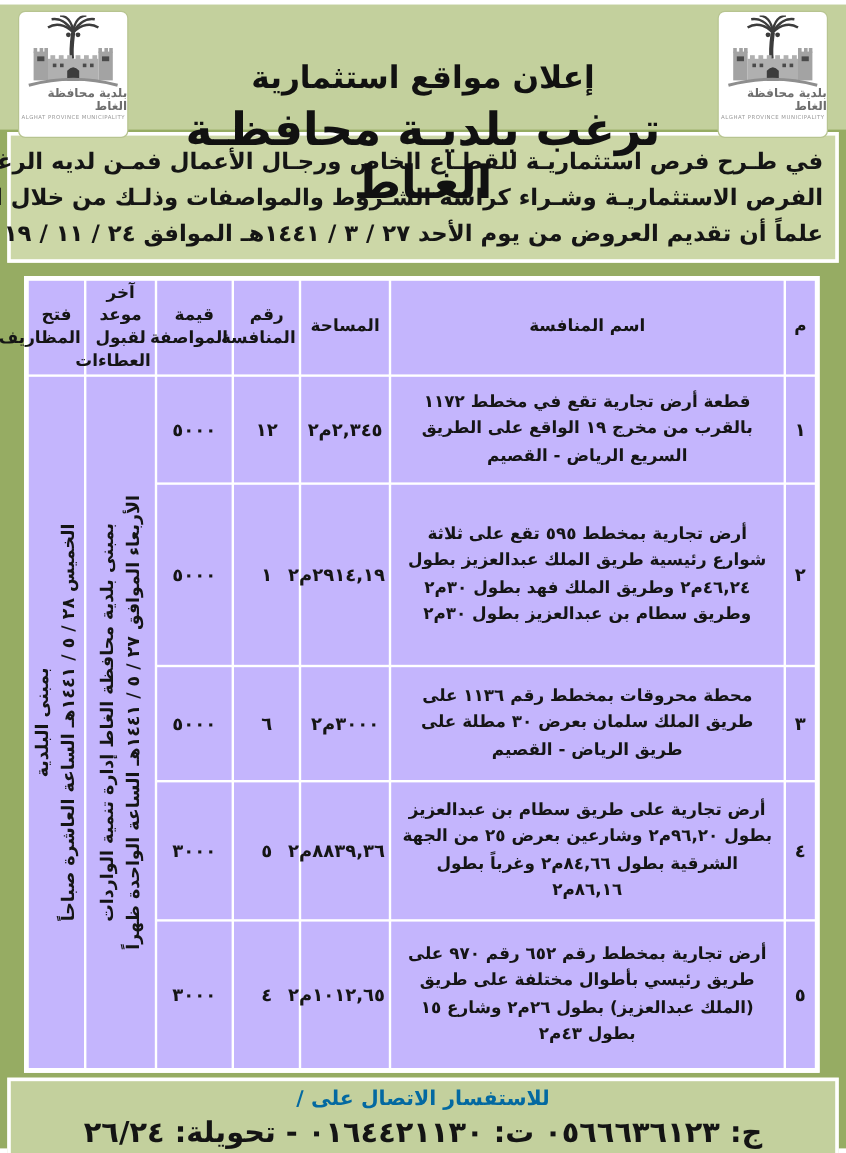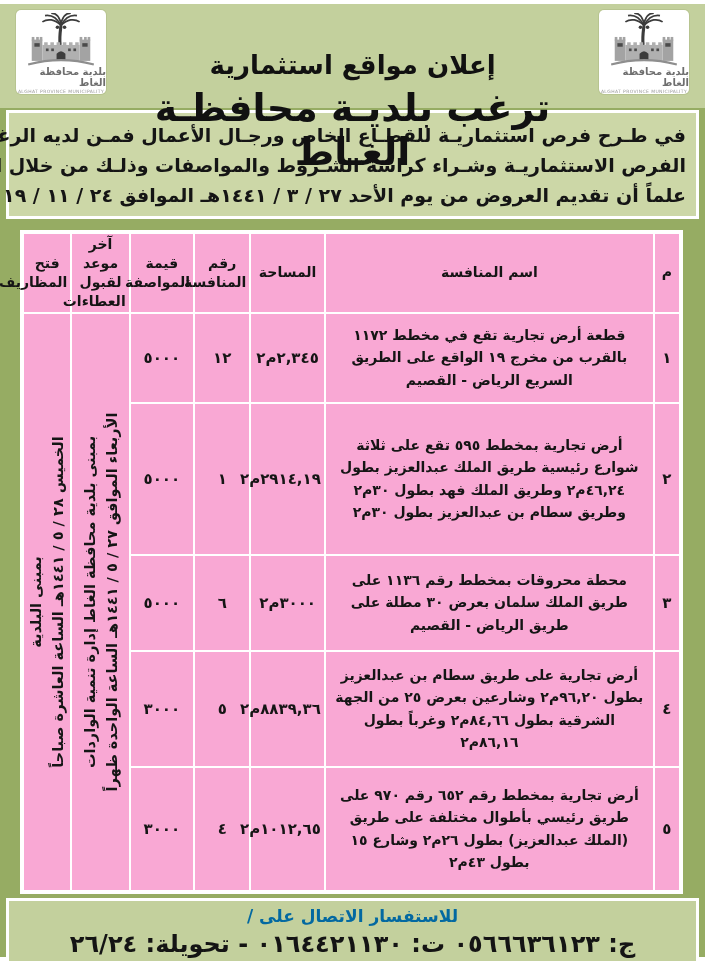--- a/index.html
+++ b/index.html
@@ -14,21 +14,21 @@
     background:#96ac63;
     box-sizing:border-box;
     border-top:4px solid #ffffff;
     border-bottom:4px solid #ffffff;
   }
   
   .top-band{
     position:relative;height:104px;background:#c3d09d;
   }
   .logo{
-    position:absolute;top:6px;width:90px;height:84px;
+    position:absolute;top:6px;width:90px;height:104px;
     background:#ffffff;border-radius:5px;
     display:flex;flex-direction:column;align-items:center;
     box-shadow:0 0 0 1px #b7c490;
   }
   .logo-right{right:16px;}
   .logo-left{left:16px;}
   .logo svg{display:block;margin-top:3px;}
   .logo .ar-name{font-size:10px;font-weight:bold;color:#6e6e6e;margin-top:-2px;}
   .logo .en-name{font-size:4.5px;color:#9a9a9a;letter-spacing:.4px;margin-top:1px;white-space:nowrap;}
   .titles{position:absolute;left:120px;right:120px;top:8px;text-align:center;color:#111;}
@@ -47,21 +47,21 @@
     line-height:30px;white-space:nowrap;
   }
   
   .table-wrap{margin:11px 22px 0 14px;}
   table{
     border-collapse:separate;border-spacing:2px;
     background:#ffffff;border:2px solid #ffffff;
     table-layout:fixed;width:663px;
   }
   th,td{
-    background:#f9a8d4;color:#151515;
+    background:#c4b5fd;color:#151515;
     text-align:center;vertical-align:middle;
     padding:1px 3px;box-sizing:border-box;
     font-weight:bold;
   }
   th{font-size:14px;line-height:1.35;}
   td.name-cell{font-size:14px;line-height:1.6;padding:2px 8px;}
   td.num-cell{font-size:15px;}
   td.vcell{position:relative;padding:0;}
   .vrot{
     position:absolute;top:50%;left:50%;

